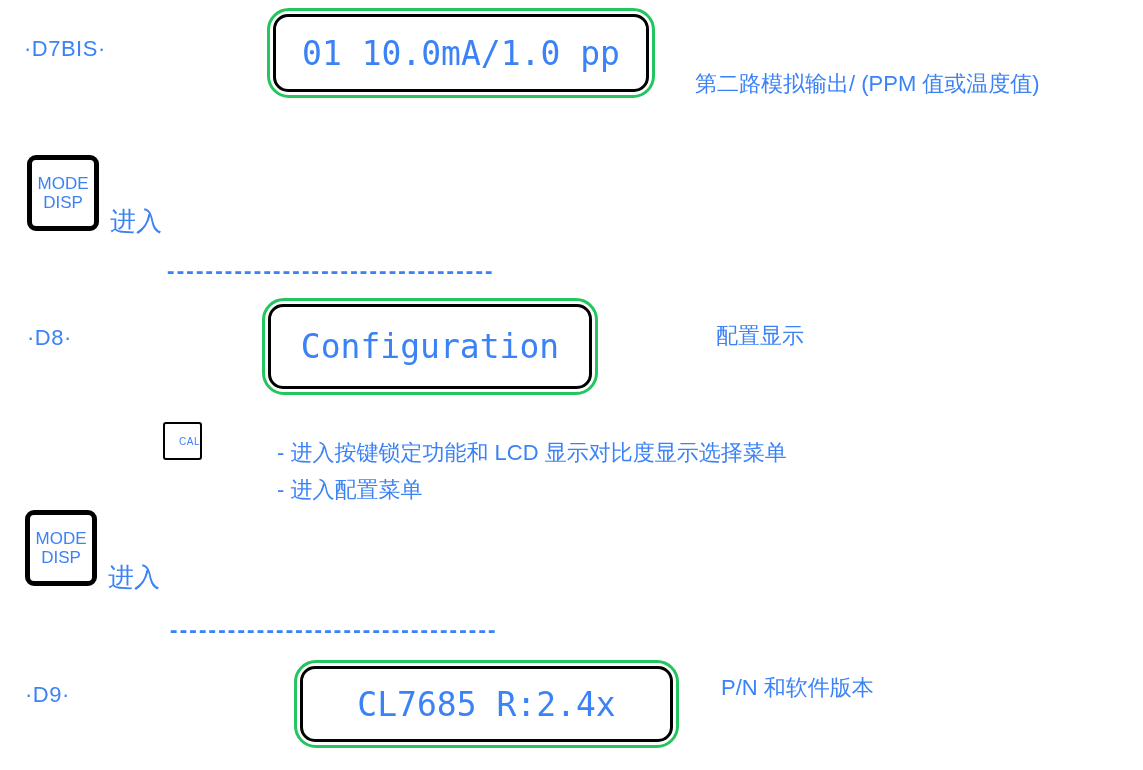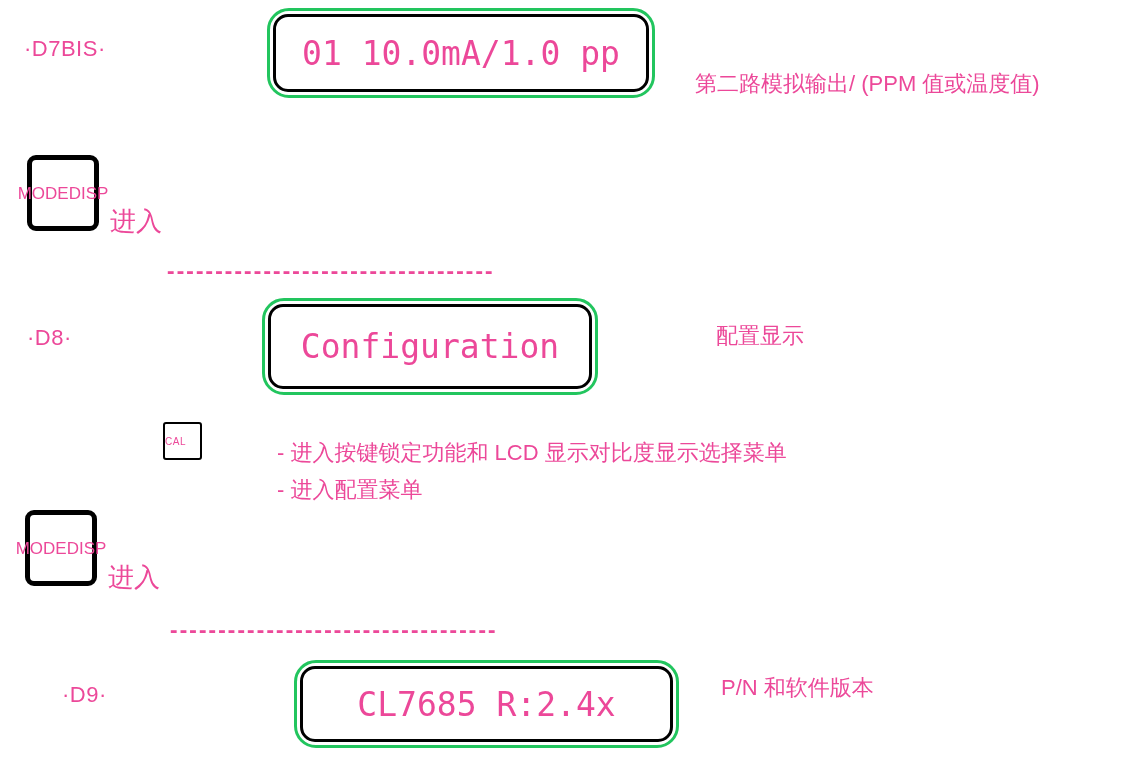--- a/index.html
+++ b/index.html
@@ -5,21 +5,21 @@
   html, body {
     margin: 0;
     padding: 0;
     background: #ffffff;
   }
   .page {
     position: relative;
     width: 1143px;
     height: 770px;
     background: #ffffff;
-    color: #ec4899;
+    color: #3b82f6;
     font-family: "Liberation Sans", sans-serif;
     overflow: hidden;
   }
 
   
   .lbl {
     position: absolute;
     font-size: 22px;
     line-height: 24px;
     letter-spacing: 0.5px;
@@ -53,38 +53,39 @@
 
   
   .key-big {
     position: absolute;
     box-sizing: border-box;
     width: 72px;
     height: 76px;
     border: 5px solid #000;
     border-radius: 9px;
     display: flex;
+    flex-direction: column;
     align-items: center;
     justify-content: center;
     font-size: 17px;
     line-height: 19px;
     background: #fff;
   }
 
   
   .key-small {
     position: absolute;
     box-sizing: border-box;
     width: 39px;
     height: 38px;
     border: 2px solid #000;
     border-radius: 3px;
     display: flex;
     align-items: center;
-    justify-content: flex-start;
+    justify-content: flex-end;
     font-size: 10px;
     letter-spacing: 0.5px;
     background: #fff;
   }
 
   
   .note {
     position: absolute;
     font-size: 22px;
     line-height: 32px;
@@ -150,21 +151,21 @@
   <div class="note" style="left:277px; top:474px;">- 进入配置菜单</div>
 
   <div class="key-big" style="left:25px; top:510px;">
     <span>MODE</span>
     <span>DISP</span>
   </div>
   <span class="action" style="left:108px; top:562px;">进入</span>
 
   <div class="divider" style="left:168px; top:621px;">----------------------------------</div>
 
-  <span class="lbl" style="left:25px; top:683px;margin-left:37px;">·D9·</span>
+  <span class="lbl" style="left:25px; top:683px;">·D9·</span>
 
   <div class="lcd" style="left:275px; top:660px; width:385px; height:88px;margin-left:19px;">
     <div class="lcd-inner">
       <span class="lcd-text">CL7685 R:2.4x</span>
     </div>
   </div>
 
   <div class="note" style="left:721px; top:672px;">P/N 和软件版本</div>
 
 </div>

